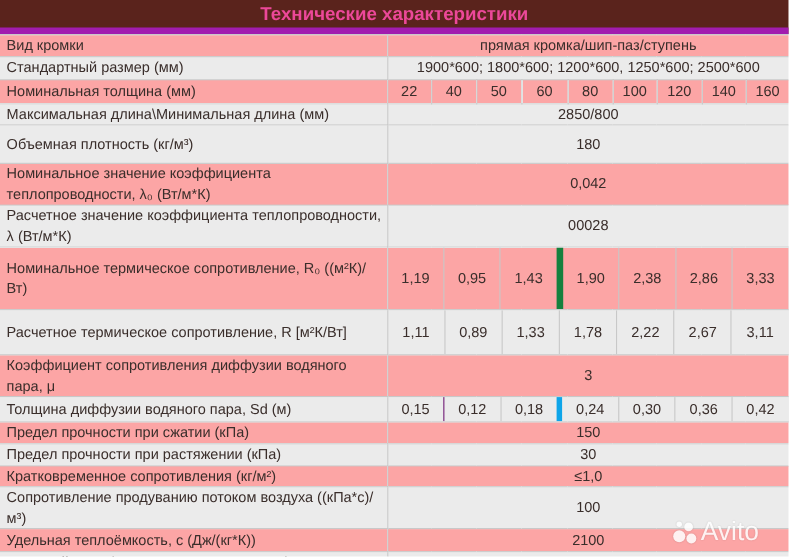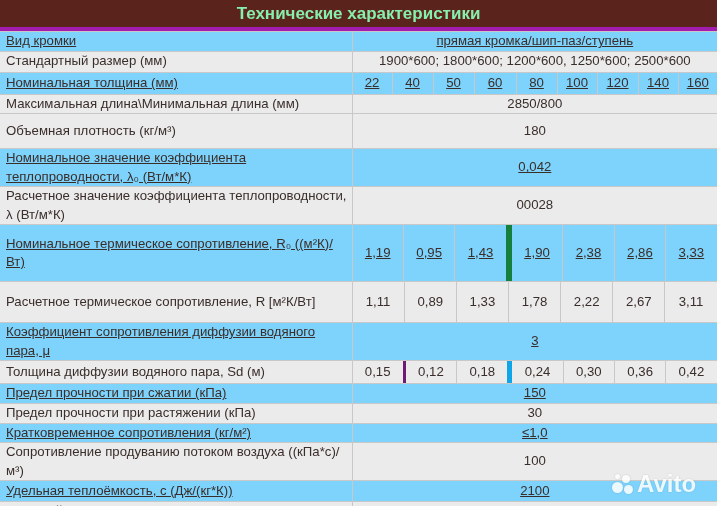--- a/index.html
+++ b/index.html
@@ -1,36 +1,36 @@
 <!DOCTYPE html>
 <html><head>
 <meta charset="utf-8">
 <style>
   html, body { margin: 0; padding: 0; background: #ffffff; }
   body { width: 717px; height: 506px; overflow: hidden; position: relative;
          font-family: "Liberation Sans", "DejaVu Sans", sans-serif; color: #3a2e2b; }
   .sheet { position: absolute; left: 0; top: 0; width: 717px; height: 506px; }
   .title-bar { position: absolute; left: 0; top: 0; width: 717px; height: 31px;
-               background: #5a231c; color: #86efac; font-weight: bold; font-size: 17px;
+               background: #5a231c; color: #ec4899; font-weight: bold; font-size: 17px;
                display: flex; align-items: center; justify-content: center;
-               border-bottom: 4px solid #a21caf; box-sizing: border-box; }
+               border-bottom: 6px solid #a21caf; box-sizing: border-box; }
   table { position: absolute; left: 0; top: 31px; width: 717px; border-collapse: collapse;
           table-layout: fixed; font-size: 13.2px; }
   td { border: 1px solid #c8c8c8; padding: 0 0 0 6px; line-height: 18.5px;
        vertical-align: middle; overflow: hidden; white-space: nowrap; }
   td.val { text-align: center; padding: 0; }
-  tr.w td { background: #7dd3fc; text-decoration: underline; }
+  tr.w td { background: #fca5a5; }
   tr.g td { background: #ebebeb; }
   td.lbl { width: 345px; border-left: none; }
   td.lbl.multi { white-space: normal; }
   tr:last-child td { border-bottom: 1px solid #c8c8c8; }
   td.last { border-right: none; }
   .watermark { position: absolute; left: 612px; top: 466px; width: 100px; height: 36px;
                display: flex; align-items: center; gap: 3px; color: #ffffff;
-               opacity: 0.85; font-size: 24px; font-weight: bold;
+               opacity: 0.85; font-size: 24px; font-weight: normal;
                text-shadow: 0 0 2px rgba(0,0,0,0.18); pointer-events: none; }
   .wm-dots { position: relative; width: 22px; height: 22px; }
   .wm-dots span { position: absolute; border-radius: 50%; background: #fff;
                   box-shadow: 0 0 2px rgba(0,0,0,0.2); }
 </style>
 </head>
 <body>
 
 <div class="sheet">
   <div class="title-bar">Технические характеристики</div>
@@ -126,21 +126,21 @@
 
       <tr class="w" style="height:38px">
         <td class="lbl multi">Коэффициент сопротивления диффузии водяного пара, μ</td>
         <td class="val last" colspan="9">3</td>
       </tr>
 
       <tr class="g" style="height:22px">
         <td class="lbl">Толщина диффузии водяного пара, Sd (м)</td>
         <td class="val" colspan="9" style="padding:0;">
           <div style="display:flex;height:22px;">
-            <div style="flex:1;display:flex;align-items:center;justify-content:center;border-right:3px solid #701a75">0,15</div>
+            <div style="flex:1;display:flex;align-items:center;justify-content:center;border-right:1px solid #701a75">0,15</div>
             <div style="flex:1;display:flex;align-items:center;justify-content:center;border-right:1px solid #c8c8c8">0,12</div>
             <div style="flex:1;display:flex;align-items:center;justify-content:center;border-right:5px solid #0ea5e9">0,18</div>
             <div style="flex:1;display:flex;align-items:center;justify-content:center;border-right:1px solid #c8c8c8">0,24</div>
             <div style="flex:1;display:flex;align-items:center;justify-content:center;border-right:1px solid #c8c8c8">0,30</div>
             <div style="flex:1;display:flex;align-items:center;justify-content:center;border-right:1px solid #c8c8c8">0,36</div>
             <div style="flex:1;display:flex;align-items:center;justify-content:center">0,42</div>
           </div>
         </td>
       </tr>
 

